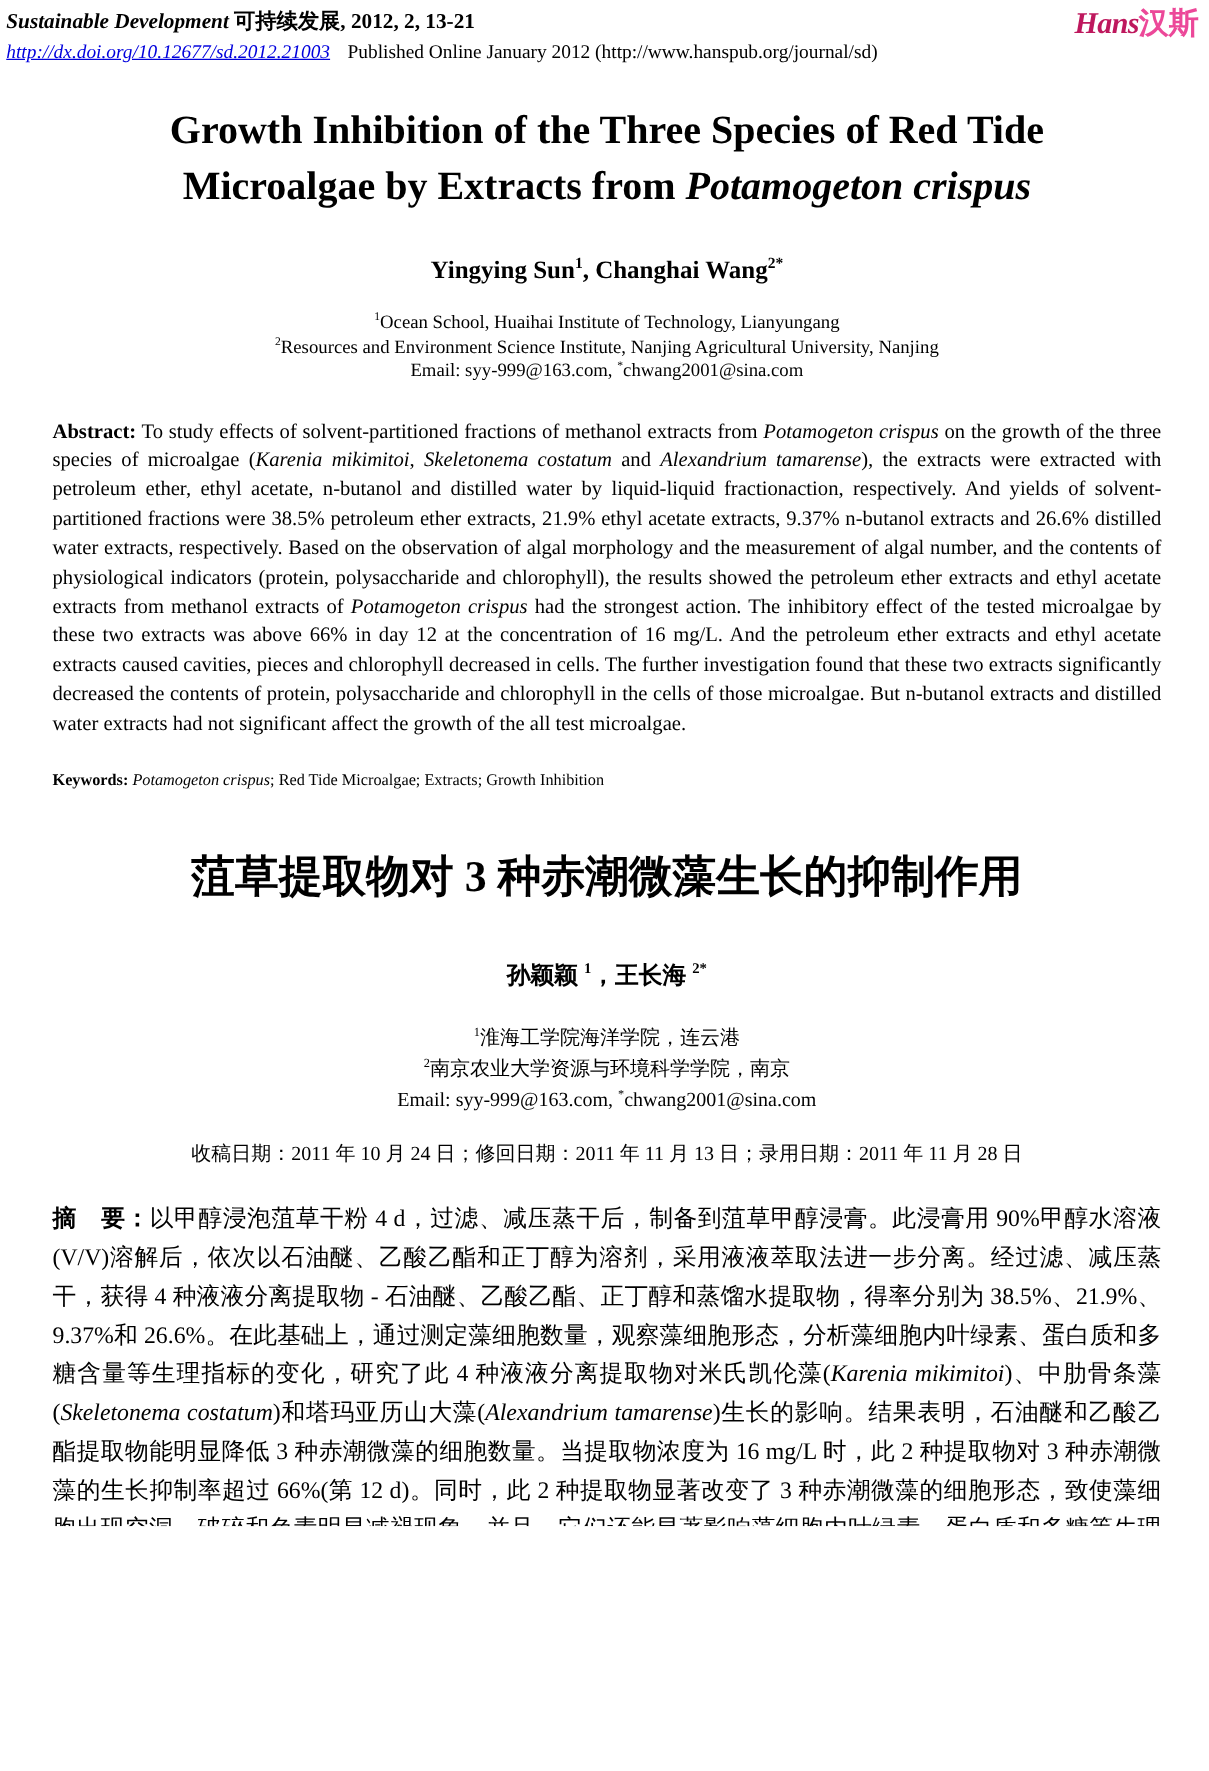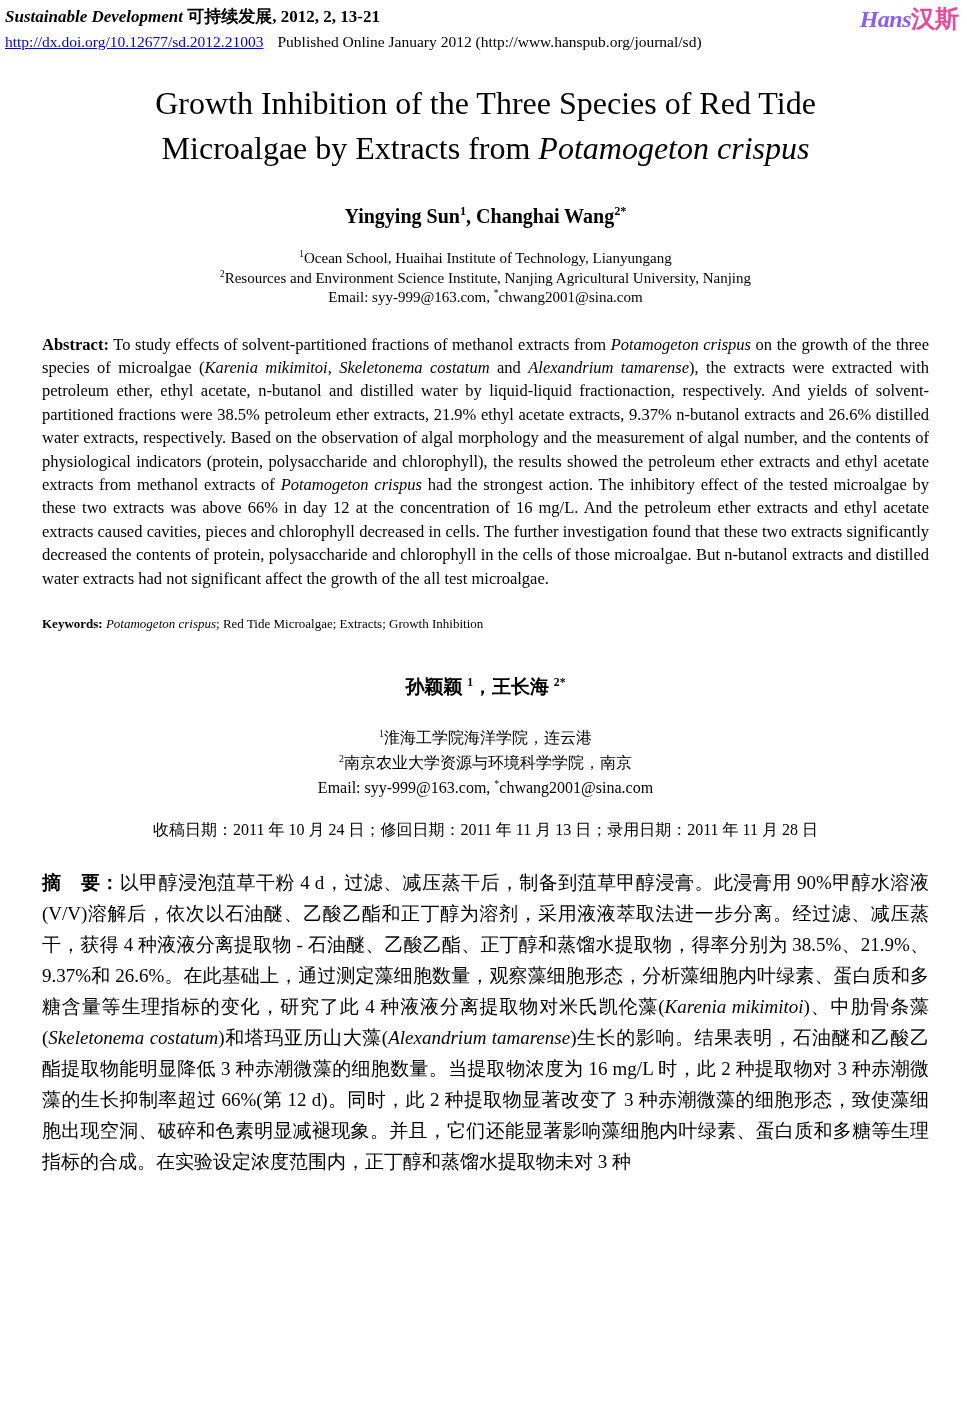--- a/index.html
+++ b/index.html
@@ -15,29 +15,29 @@
   }
   sup { font-size:62%; line-height:0; vertical-align:super; }
   .b { font-weight:bold; }
   .i { font-style:italic; }
 
   
   .hdr { display:flex; justify-content:space-between; align-items:flex-start;
          padding:5px 8px 0 5px; }
   .hdr-line1 { font-size:17px; }
   .hdr-line2 { font-size:15.5px; margin-top:5px; }
-  .doi-link { color:#0000dd; text-decoration:underline; }
+  .doi-link { color:#0000dd; text-decoration:underline;font-style:italic; }
   .pub-online { margin-left:14px; }
   .logo { font-size:24px; font-weight:bold; white-space:nowrap; line-height:1; padding-top:2px; }
   .logo-latin { font-style:italic; letter-spacing:-0.5px; }
 
   
   .bodycol { margin:0 38px 0 42px; }
 
-  .en-title { text-align:center; font-weight:normal; font-size:32px; line-height:45px; margin-top:30px; }
+  .en-title { text-align:center; font-weight:bold; font-size:32px; line-height:45px; margin-top:30px; }
   .en-authors { text-align:center; font-size:20px; font-weight:bold; margin-top:34px; }
   .affils { text-align:center; font-size:15px; line-height:19.5px; margin-top:21px; }
   .en-received { text-align:center; font-size:15.5px; margin-top:16px; }
   .en-abstract { text-align:justify; font-size:16.5px; line-height:23.4px; margin-top:25px; }
   .en-keywords { font-size:13px; margin-top:26px; }
 
   .cn-title { text-align:center; font-size:35px; font-weight:bold; margin-top:46px; }
   .cn-authors { text-align:center; font-size:19px; font-weight:bold; margin-top:42px; }
   .cn-affils { text-align:center; font-size:16px; line-height:25px; margin-top:25px; }
   .cn-received { text-align:center; font-size:16px; margin-top:20px; }
@@ -55,21 +55,21 @@
 <div class="page">
 
   <div class="hdr">
     <div>
       <div class="hdr-line1"><span class="b i">Sustainable Development</span><span class="b">  可持续发展, 2012, 2, 13-21</span></div>
       <div class="hdr-line2">
         <a class="doi-link" href="#" title="http://dx.doi.org/10.12677/sd.2012.21003">http://dx.doi.org/10.12677/sd.2012.21003</a><span class="pub-online">Published Online January 2012 (http://www.hanspub.org/journal/sd)</span>
       </div>
     </div>
     <div class="logo">
-      <span class="logo-latin" style="color: #8b5cf6; margin-left: 21px;">Hans</span><span class="logo-cjk" style="color: #ec4899;">汉斯</span>
+      <span class="logo-latin" style="color: #be185d; margin-left: 21px;">Hans</span><span class="logo-cjk" style="color: #ec4899;">汉斯</span>
     </div>
   </div>
 
   <div class="bodycol">
 
     <h1 class="en-title">
       <div>Growth Inhibition of the Three Species of Red Tide</div>
       <div><span>Microalgae by Extracts from </span><span class="i">Potamogeton crispus</span></div>
     </h1>
 
@@ -79,20 +79,21 @@
       <div><sup>1</sup><span>Ocean School, Huaihai Institute of Technology, Lianyungang</span></div>
       <div><sup>2</sup><span>Resources and Environment Science Institute, Nanjing Agricultural University, Nanjing</span></div>
       <div><span>Email: syy-999@163.com, </span><sup>*</sup><span>chwang2001@sina.com</span></div>
     </div>
 
 
     <p class="en-abstract"><span class="b">Abstract:</span><span> To study effects of solvent-partitioned fractions of methanol extracts from </span><span class="i">Potamogeton crispus</span><span> on the growth of the three species of microalgae (</span><span class="i">Karenia mikimitoi</span><span>, </span><span class="i">Skeletonema costatum</span><span> and </span><span class="i">Alexandrium tamarense</span><span>), the extracts were extracted with petroleum ether, ethyl acetate, n-butanol and distilled water by liquid-liquid fractionaction, respectively. And yields of solvent-partitioned fractions were 38.5% petroleum ether extracts, 21.9% ethyl acetate extracts, 9.37% n-butanol extracts and 26.6% distilled water extracts, respectively. Based on the observation of algal morphology and the measurement of algal number, and the contents of physiological indicators (protein, polysaccharide and chlorophyll), the results showed the petroleum ether extracts and ethyl acetate extracts from methanol extracts of </span><span class="i">Potamogeton crispus</span><span> had the strongest action. The inhibitory effect of the tested microalgae by these two extracts was above 66% in day 12 at the concentration of 16 mg/L. And the petroleum ether extracts and ethyl acetate extracts caused cavities, pieces and chlorophyll decreased in cells. The further investigation found that these two extracts significantly decreased the contents of protein, polysaccharide and chlorophyll in the cells of those microalgae. But n-butanol extracts and distilled water extracts had not significant affect the growth of the all test microalgae.</span></p>
 
     <p class="en-keywords"><span class="b">Keywords:</span><span> </span><span class="i">Potamogeton crispus</span><span>; Red Tide Microalgae; Extracts; Growth Inhibition</span></p>
 
+    <h2 class="cn-title">菹草提取物对 3 种赤潮微藻生长的抑制作用</h2>
 
     <div class="cn-authors"><span>孙颖颖 </span><sup>1</sup><span>，王长海 </span><sup>2*</sup></div>
 
     <div class="cn-affils">
       <div><sup>1</sup><span>淮海工学院海洋学院，连云港</span></div>
       <div><sup>2</sup><span>南京农业大学资源与环境科学学院，南京</span></div>
       <div><span>Email: syy-999@163.com, </span><sup>*</sup><span>chwang2001@sina.com</span></div>
     </div>
 
     <div class="cn-received">收稿日期：2011 年 10 月 24 日；修回日期：2011 年 11 月 13 日；录用日期：2011 年 11 月 28 日</div>

